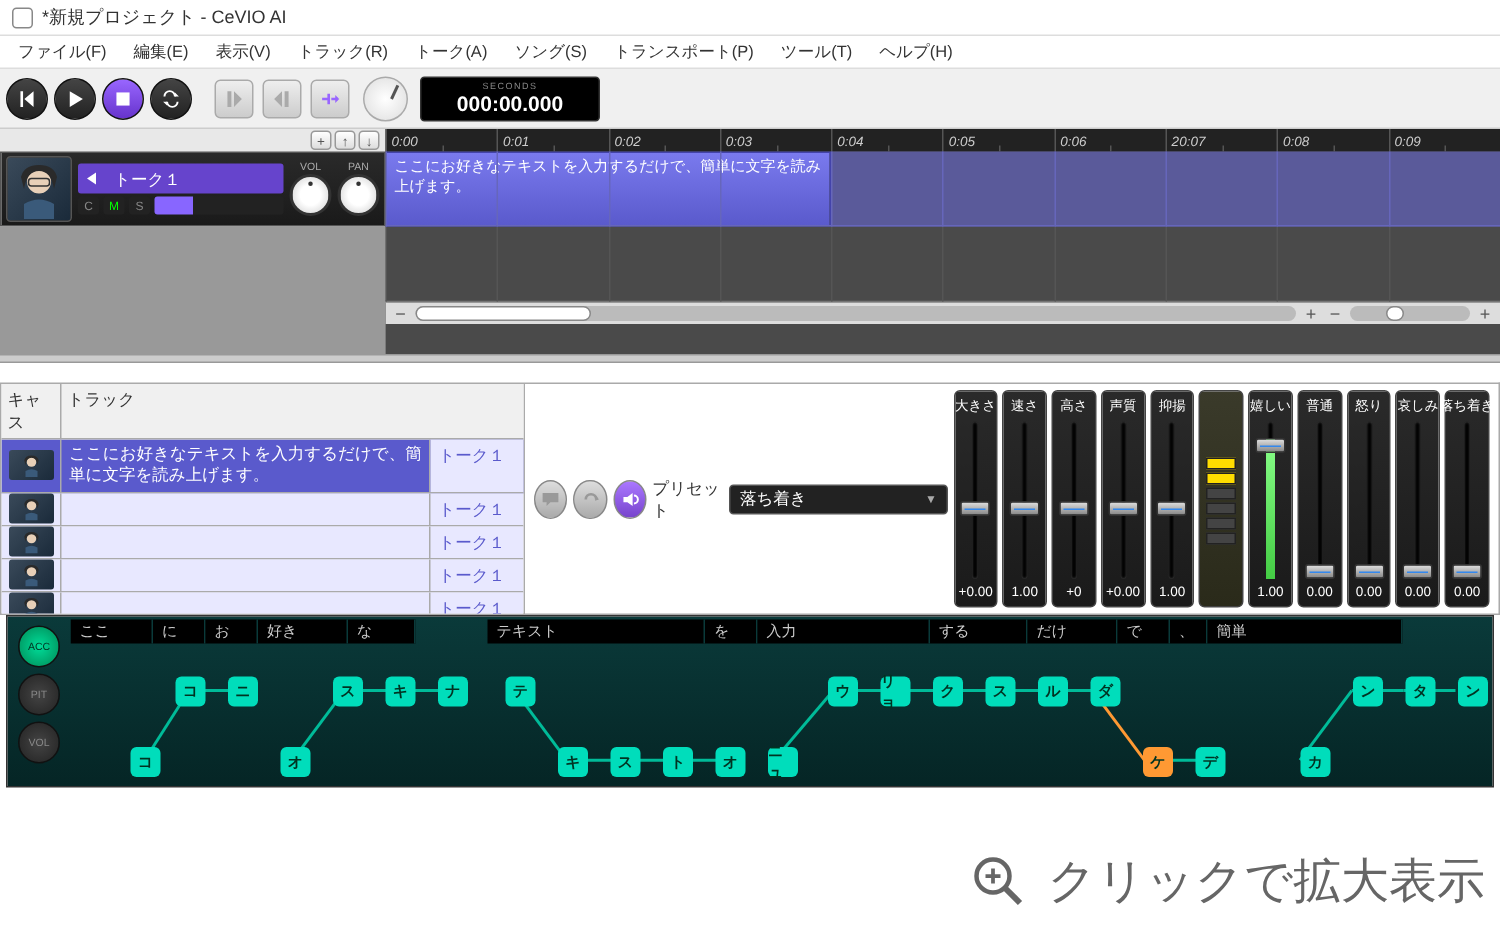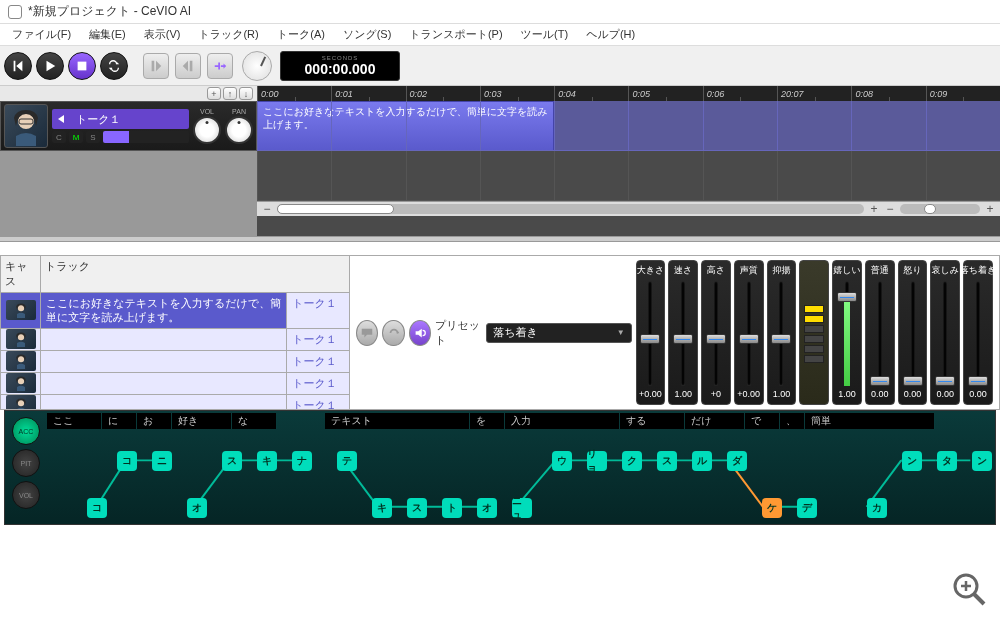--- a/index.html
+++ b/index.html
@@ -531,13 +531,14 @@
       </div>
   </div>
 </div>
 
 <div class="overlay-caption">
   <svg viewBox="0 0 40 40">
       <circle cx="16" cy="16" r="11" fill="none" stroke="#666" stroke-width="3"></circle>
       <path d="M24 24l10 10" stroke="#666" stroke-width="4"></path>
       <path d="M16 11v10M11 16h10" stroke="#666" stroke-width="2.5"></path>
     </svg>
+  <span>クリックで拡大表示</span>
 </div>
 
 </body></html>

